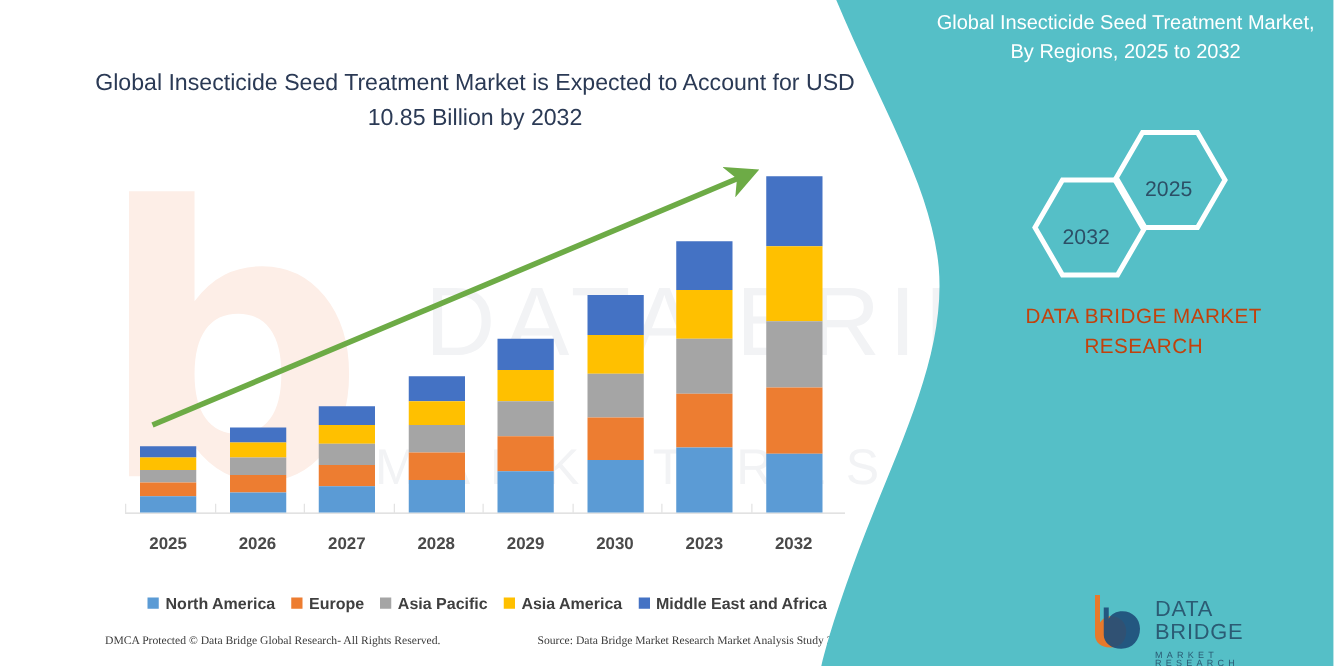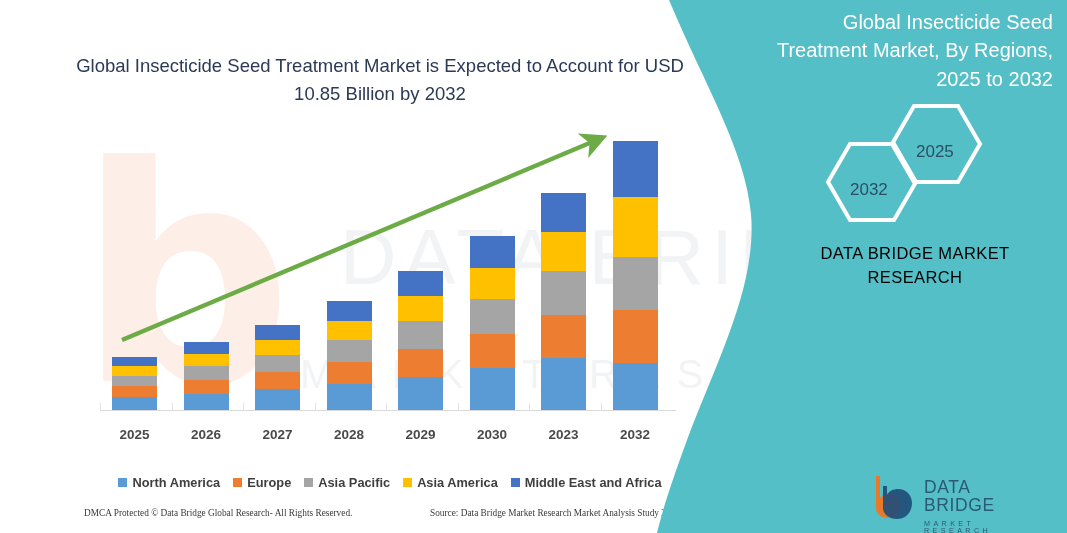--- a/index.html
+++ b/index.html
@@ -29,26 +29,26 @@
     font-size:40px;font-weight:400;color:#f2f3f5;letter-spacing:16px;
     white-space:nowrap;
   }
 
   
   .teal-panel{position:absolute;right:0;top:0;width:420px;height:533px;}
   .teal-panel svg{display:block;}
 
   .panel-title{
     position:absolute;left:748px;top:8px;width:305px;
-    color:#ffffff;font-size:20px;line-height:1.42;font-weight:400;
-    text-align:right;
+    color:#ffffff;font-size:16px;line-height:1.42;font-weight:400;
+    text-align:center;
   }
   .panel-brand{
     position:absolute;left:790px;top:242px;width:250px;
-    color:#000000;font-size:16.5px;line-height:1.45;text-align:center;
+    color:#c2410c;font-size:16.5px;line-height:1.45;text-align:center;
     letter-spacing:.4px;
   }
 
   .hexwrap{position:absolute;left:818px;top:98px;width:200px;height:128px;}
   .hex-label{
     position:absolute;color:#2c4f66;font-size:17px;font-weight:400;
   }
   .hex-2025{left:98px;top:44px;}
   .hex-2032{left:32px;top:82px;}
 

